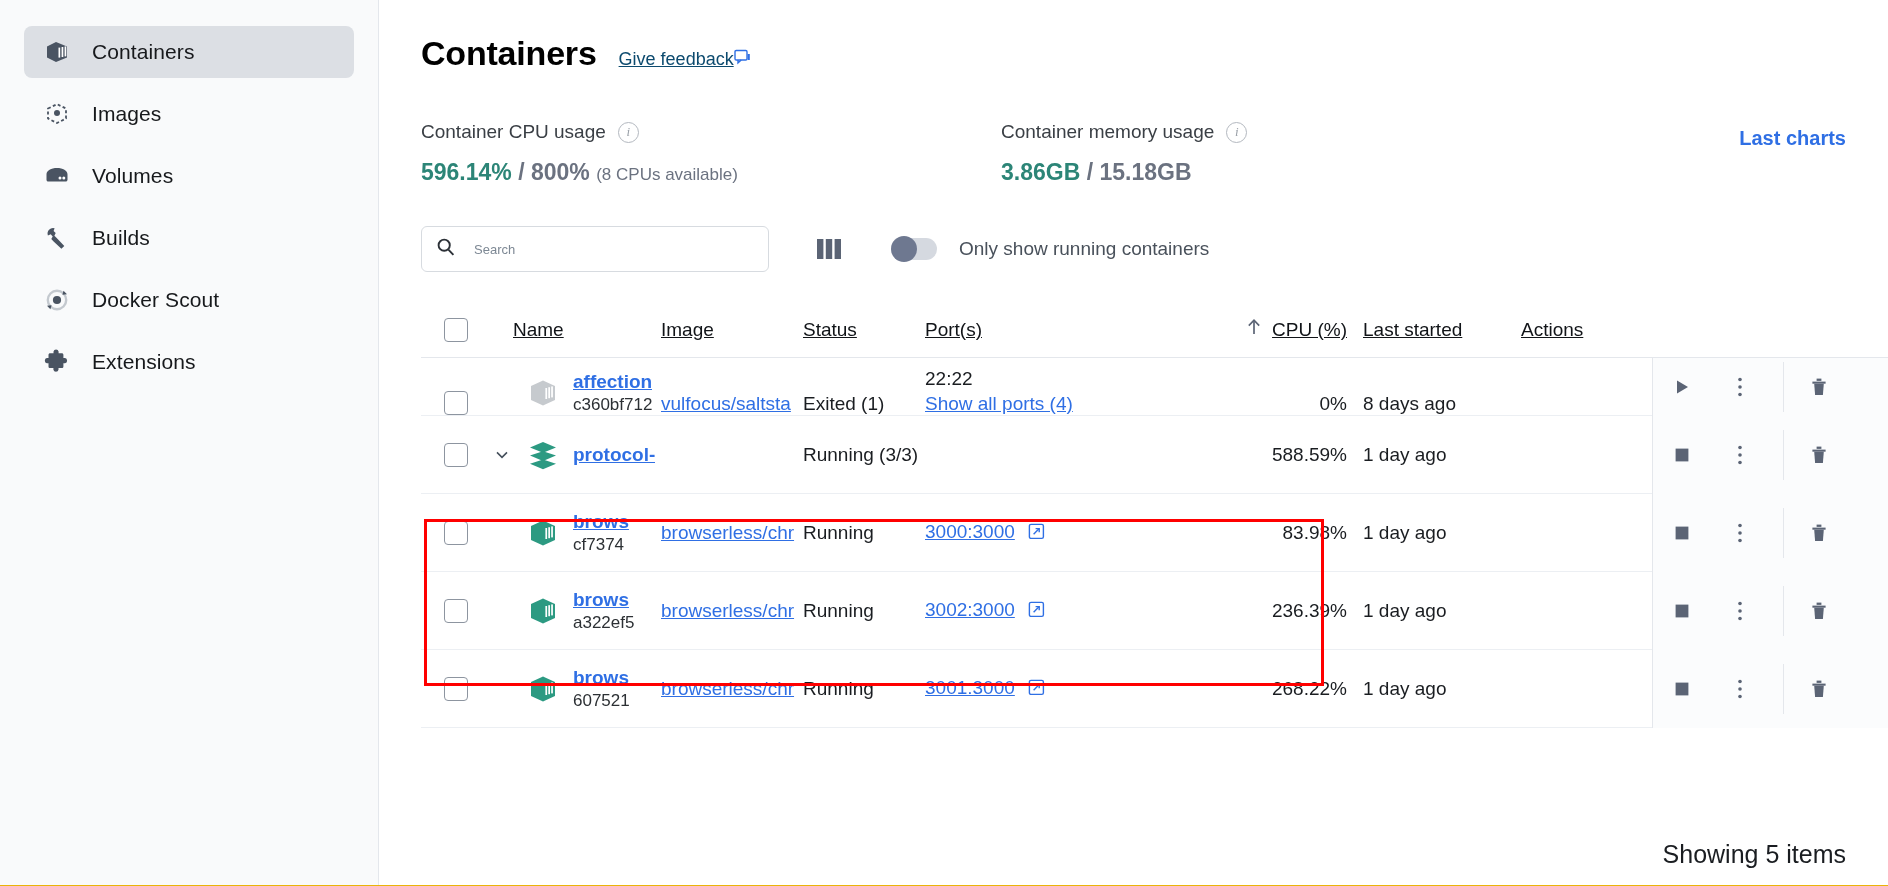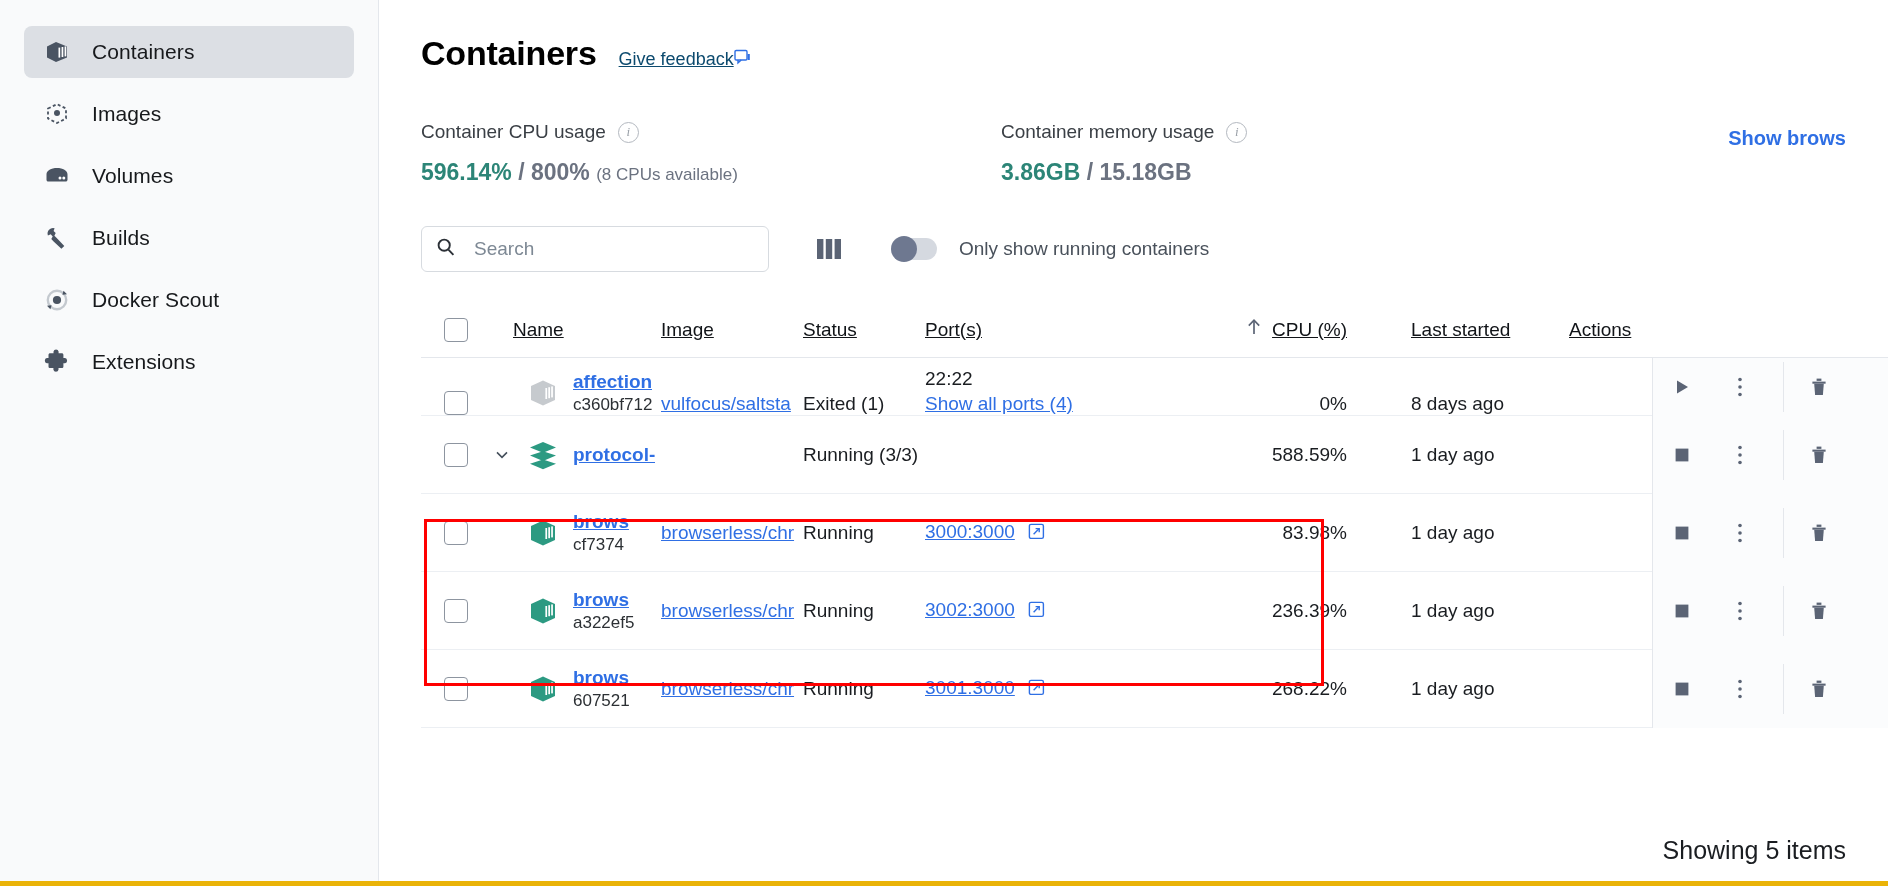--- a/index.html
+++ b/index.html
@@ -7,21 +7,21 @@
     width: 1888px; height: 886px;
     font-family: "Liberation Sans", sans-serif;
     background: #ffffff;
     overflow: hidden;
   }
   .app {
     position: relative;
     width: 1888px; height: 886px;
     display: flex;
     background: #ffffff;
-    border-bottom: 5px solid #eab308;
+    border-bottom: 1px solid #eab308;
   }
 
   
   .sidebar {
     width: 379px;
     flex: 0 0 379px;
     background: #f9fafb;
     border-right: 1px solid #e4e7ec;
     padding-top: 26px;
   }
@@ -122,21 +122,21 @@
     width: 348px; height: 46px;
     border: 1px solid #d7dbe0;
     border-radius: 6px;
     display: flex; align-items: center;
     padding: 0 14px;
     gap: 18px;
     background: #fff;
   }
   .search-input {
     border: 0; outline: 0;
-    font-size: 19px;
+    font-size: 13px;
     color: #ef4444;
     font-family: "Liberation Sans", sans-serif;
     width: 100%;
     background: transparent;
   }
   .search-input::placeholder { color: #7d8894; }
   .col-btn { margin-left: 46px; cursor: pointer; display: flex; }
   .toggle-wrap { display: flex; align-items: center; gap: 22px; margin-left: 48px; }
   .toggle {
     width: 46px; height: 22px; border-radius: 12px;
@@ -171,21 +171,21 @@
     color: #1a1d21;
   }
   .trow.clipped { height: 58px; align-items: flex-end; }
 
   .c-check   { width: 70px; flex: 0 0 70px; display: flex; justify-content: center; }
   .c-name    { width: 170px; flex: 0 0 170px; display: flex; align-items: center; gap: 10px; overflow: hidden; }
   .c-image   { width: 142px; flex: 0 0 142px; overflow: hidden; }
   .c-status  { width: 122px; flex: 0 0 122px; }
   .c-ports   { width: 258px; flex: 0 0 258px; }
   .c-cpu     { width: 180px; flex: 0 0 180px; text-align: right; padding-right: 16px; }
-  .c-started { width: 138px; flex: 0 0 138px; margin-left: 48px; }
+  .c-started { width: 138px; flex: 0 0 138px; }
   .c-actions { width: 236px; flex: 0 0 236px; }
 
   .thead .c-name { padding-left: 22px; }
   .thead .c-cpu { display: flex; align-items: center; justify-content: flex-end; gap: 10px; }
   .thead .c-actions { padding-left: 20px; }
 
   .chk {
     width: 24px; height: 24px;
     border: 1.6px solid #8d95a0;
     border-radius: 4px;
@@ -351,21 +351,21 @@
       <div class="stat">
         <div class="stat-head">
           <span>Container memory usage</span>
           <span class="info-i">i</span>
         </div>
         <div class="stat-val">
           <span class="used">3.86GB</span><span> / </span><span>15.18GB</span>
         </div>
       </div>
 
-      <div class="show-charts">Show brows</div>
+      <div class="show-charts">Last charts</div>
     </div>
 
     <div class="toolbar">
       <div class="search-box">
         <span>
           <svg width="20" height="20" viewBox="0 0 20 20">
             <circle cx="8.2" cy="8.2" r="5.6" fill="none" stroke="#2b3036" stroke-width="1.9"></circle>
             <path d="M12.4 12.6 17.4 17.8" stroke="#2b3036" stroke-width="1.9" fill="none"></path>
           </svg>
         </span>

